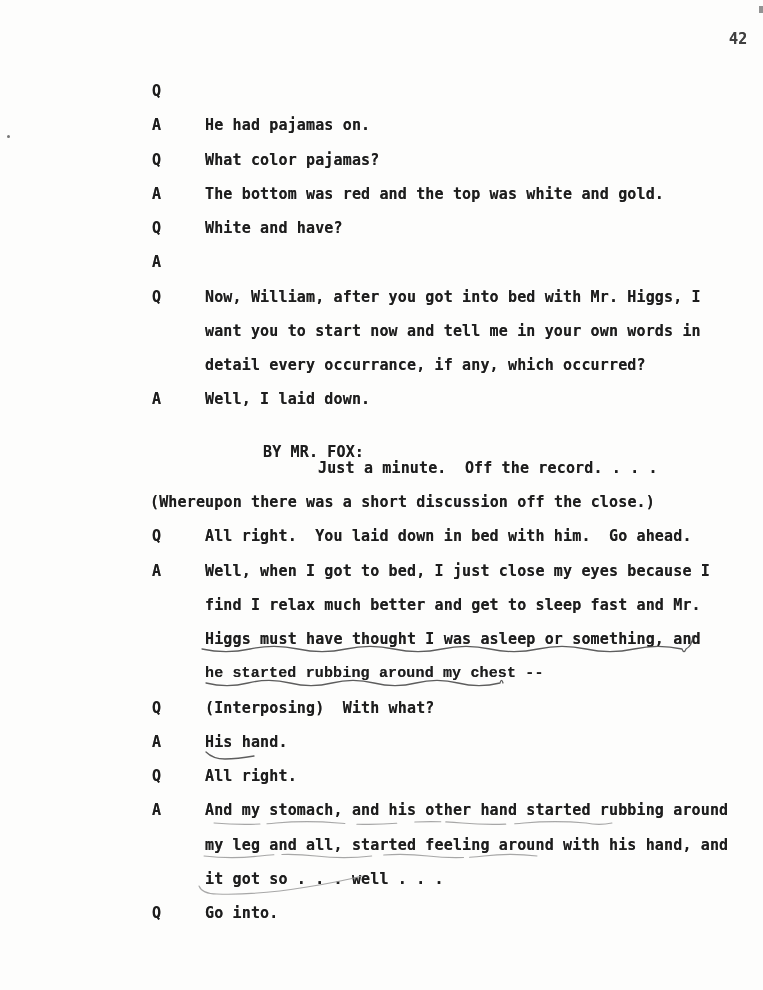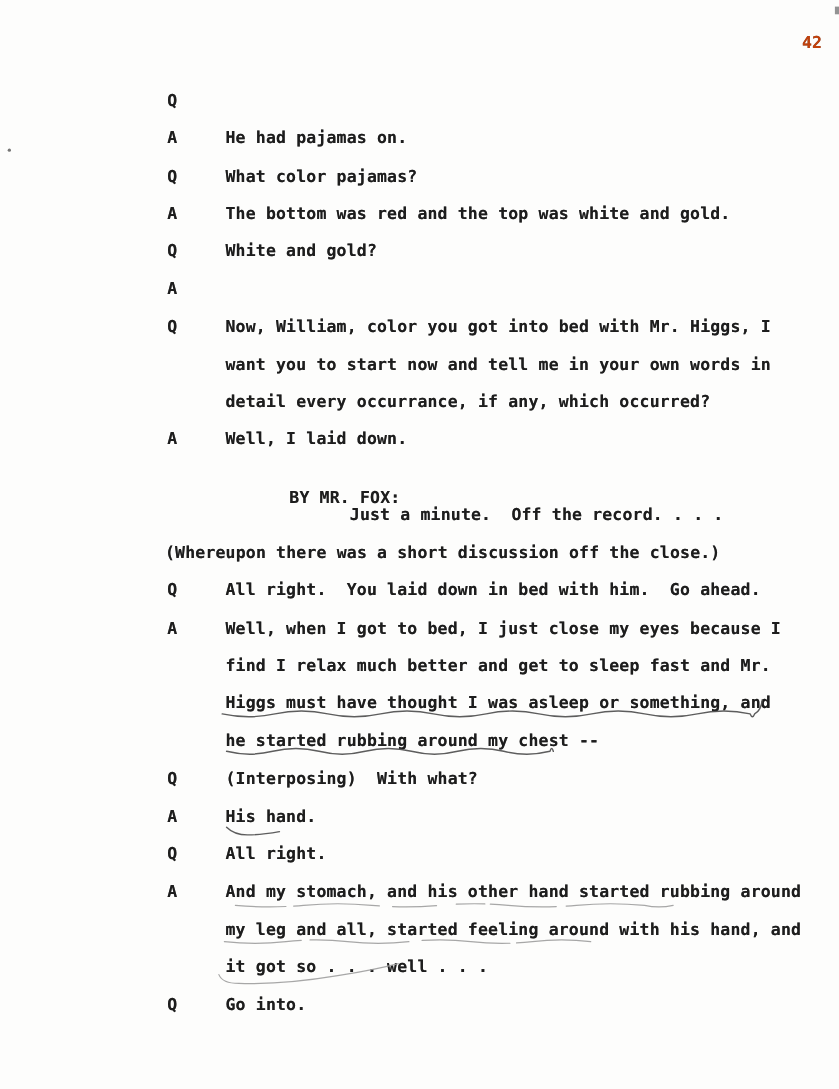--- a/index.html
+++ b/index.html
@@ -15,21 +15,21 @@
   .line{
     position:absolute;left:0;width:763px;height:20px;
     font-size:15px;font-weight:700;line-height:19px;
     color:#1d1d1d;white-space:pre;letter-spacing:.15px;
     text-shadow:0 0 .4px rgba(20,20,20,.6);
   }
   .speaker{position:absolute;left:152px;}
   .text{position:absolute;}
   .page-number{
     position:absolute;left:729px;top:30px;
-    font-size:15px;font-weight:700;color:#c2410c;
+    font-size:15px;font-weight:700;color:#404040;
     letter-spacing:.15px;text-shadow:0 0 .4px rgba(20,20,20,.6);
   }
   #annotations{
     position:absolute;left:0;top:0;pointer-events:none;
   }
   #annotations path{fill:none;stroke-linecap:round;stroke-linejoin:round;}
   #annotations path.ink{stroke:#4f4f4f;stroke-width:1.3;opacity:.92;}
   #annotations path.pencil{stroke:#9d9d9d;stroke-width:1.1;opacity:.9;}
   .artifact{position:absolute;background:#3c3c3c;border-radius:50%;}
   .artifact.edge{border-radius:0;}
@@ -37,34 +37,34 @@
 </head>
 <body>
 
 <div class="page">
   <div class="page-number">42</div>
   <div id="transcript">
       <div class="line" style="top: 82px;"><span class="speaker">Q</span></div>
       <div class="line" style="top: 116px;"><span class="speaker">A</span><span class="text" style="left: 205px;">He had pajamas on.</span></div>
       <div class="line" style="top: 151px;"><span class="speaker">Q</span><span class="text" style="left: 205px;">What color pajamas?</span></div>
       <div class="line" style="top: 185px;"><span class="speaker">A</span><span class="text" style="left: 205px;">The bottom was red and the top was white and gold.</span></div>
-      <div class="line" style="top: 219px;"><span class="speaker">Q</span><span class="text" style="left: 205px;">White and gold?</span></div>
+      <div class="line" style="top: 219px;"><span class="speaker">Q</span><span class="text" style="left: 205px;">White and have?</span></div>
       <div class="line" style="top: 253px;"><span class="speaker">A</span></div>
-      <div class="line" style="top: 288px;"><span class="speaker">Q</span><span class="text" style="left: 205px;">Now, William, color you got into bed with Mr. Higgs, I</span></div>
+      <div class="line" style="top: 288px;"><span class="speaker">Q</span><span class="text" style="left: 205px;">Now, William, after you got into bed with Mr. Higgs, I</span></div>
       <div class="line" style="top: 322px;"><span class="text" style="left: 205px;">want you to start now and tell me in your own words in</span></div>
       <div class="line" style="top: 356px;"><span class="text" style="left: 205px;">detail every occurrance, if any, which occurred?</span></div>
       <div class="line" style="top: 390px;"><span class="speaker">A</span><span class="text" style="left: 205px;">Well, I laid down.</span></div>
       <div class="line" style="top: 443px;"><span class="text" style="left: 263px;">BY MR. FOX:</span></div>
       <div class="line" style="top: 459px;"><span class="text" style="left: 318px;">Just a minute.  Off the record. . . .</span></div>
       <div class="line" style="top: 493px;"><span class="text" style="left: 150px;">(Whereupon there was a short discussion off the close.)</span></div>
       <div class="line" style="top: 527px;"><span class="speaker">Q</span><span class="text" style="left: 205px;">All right.  You laid down in bed with him.  Go ahead.</span></div>
       <div class="line" style="top: 562px;"><span class="speaker">A</span><span class="text" style="left: 205px;">Well, when I got to bed, I just close my eyes because I</span></div>
       <div class="line" style="top: 596px;"><span class="text" style="left: 205px;">find I relax much better and get to sleep fast and Mr.</span></div>
       <div class="line" style="top: 630px;"><span class="text" style="left: 205px;">Higgs must have thought I was asleep or something, and</span></div>
-      <div class="line" style="top: 664px;"><span class="text" style="left: 205px;">he started rubbing around my chest --</span></div>
+      <div class="line" style="top: 664px; font-family: Liberation Mono, monospace;"><span class="text" style="left: 205px;">he started rubbing around my chest --</span></div>
       <div class="line" style="top: 699px;"><span class="speaker">Q</span><span class="text" style="left: 205px;">(Interposing)  With what?</span></div>
       <div class="line" style="top: 733px;"><span class="speaker">A</span><span class="text" style="left: 205px;">His hand.</span></div>
       <div class="line" style="top: 767px;"><span class="speaker">Q</span><span class="text" style="left: 205px;">All right.</span></div>
       <div class="line" style="top: 801px;"><span class="speaker">A</span><span class="text" style="left: 205px;">And my stomach, and his other hand started rubbing around</span></div>
       <div class="line" style="top: 836px;"><span class="text" style="left: 205px;">my leg and all, started feeling around with his hand, and</span></div>
       <div class="line" style="top: 870px;"><span class="text" style="left: 205px;">it got so . . . well . . .</span></div>
       <div class="line" style="top: 904px;"><span class="speaker">Q</span><span class="text" style="left: 205px;">Go into.</span></div>
     </div>
   <svg id="annotations" width="763" height="990" viewBox="0 0 763 990">
       <path d="M202,649 Q 226.0,654.2 250,649 Q 274.0,643.8 298,649 Q 322.0,654.2 346,649 Q 370.0,643.8 394,649 Q 418.0,654.2 442,649 Q 466.0,643.8 490,649 Q 514.0,654.2 538,649 Q 562.0,643.8 586,649 Q 610.0,654.2 634,649 Q 658.0,643.8 682,649 Q 684.0,654.2 686,649 q 6,-3 7,-13" class="ink"></path>

